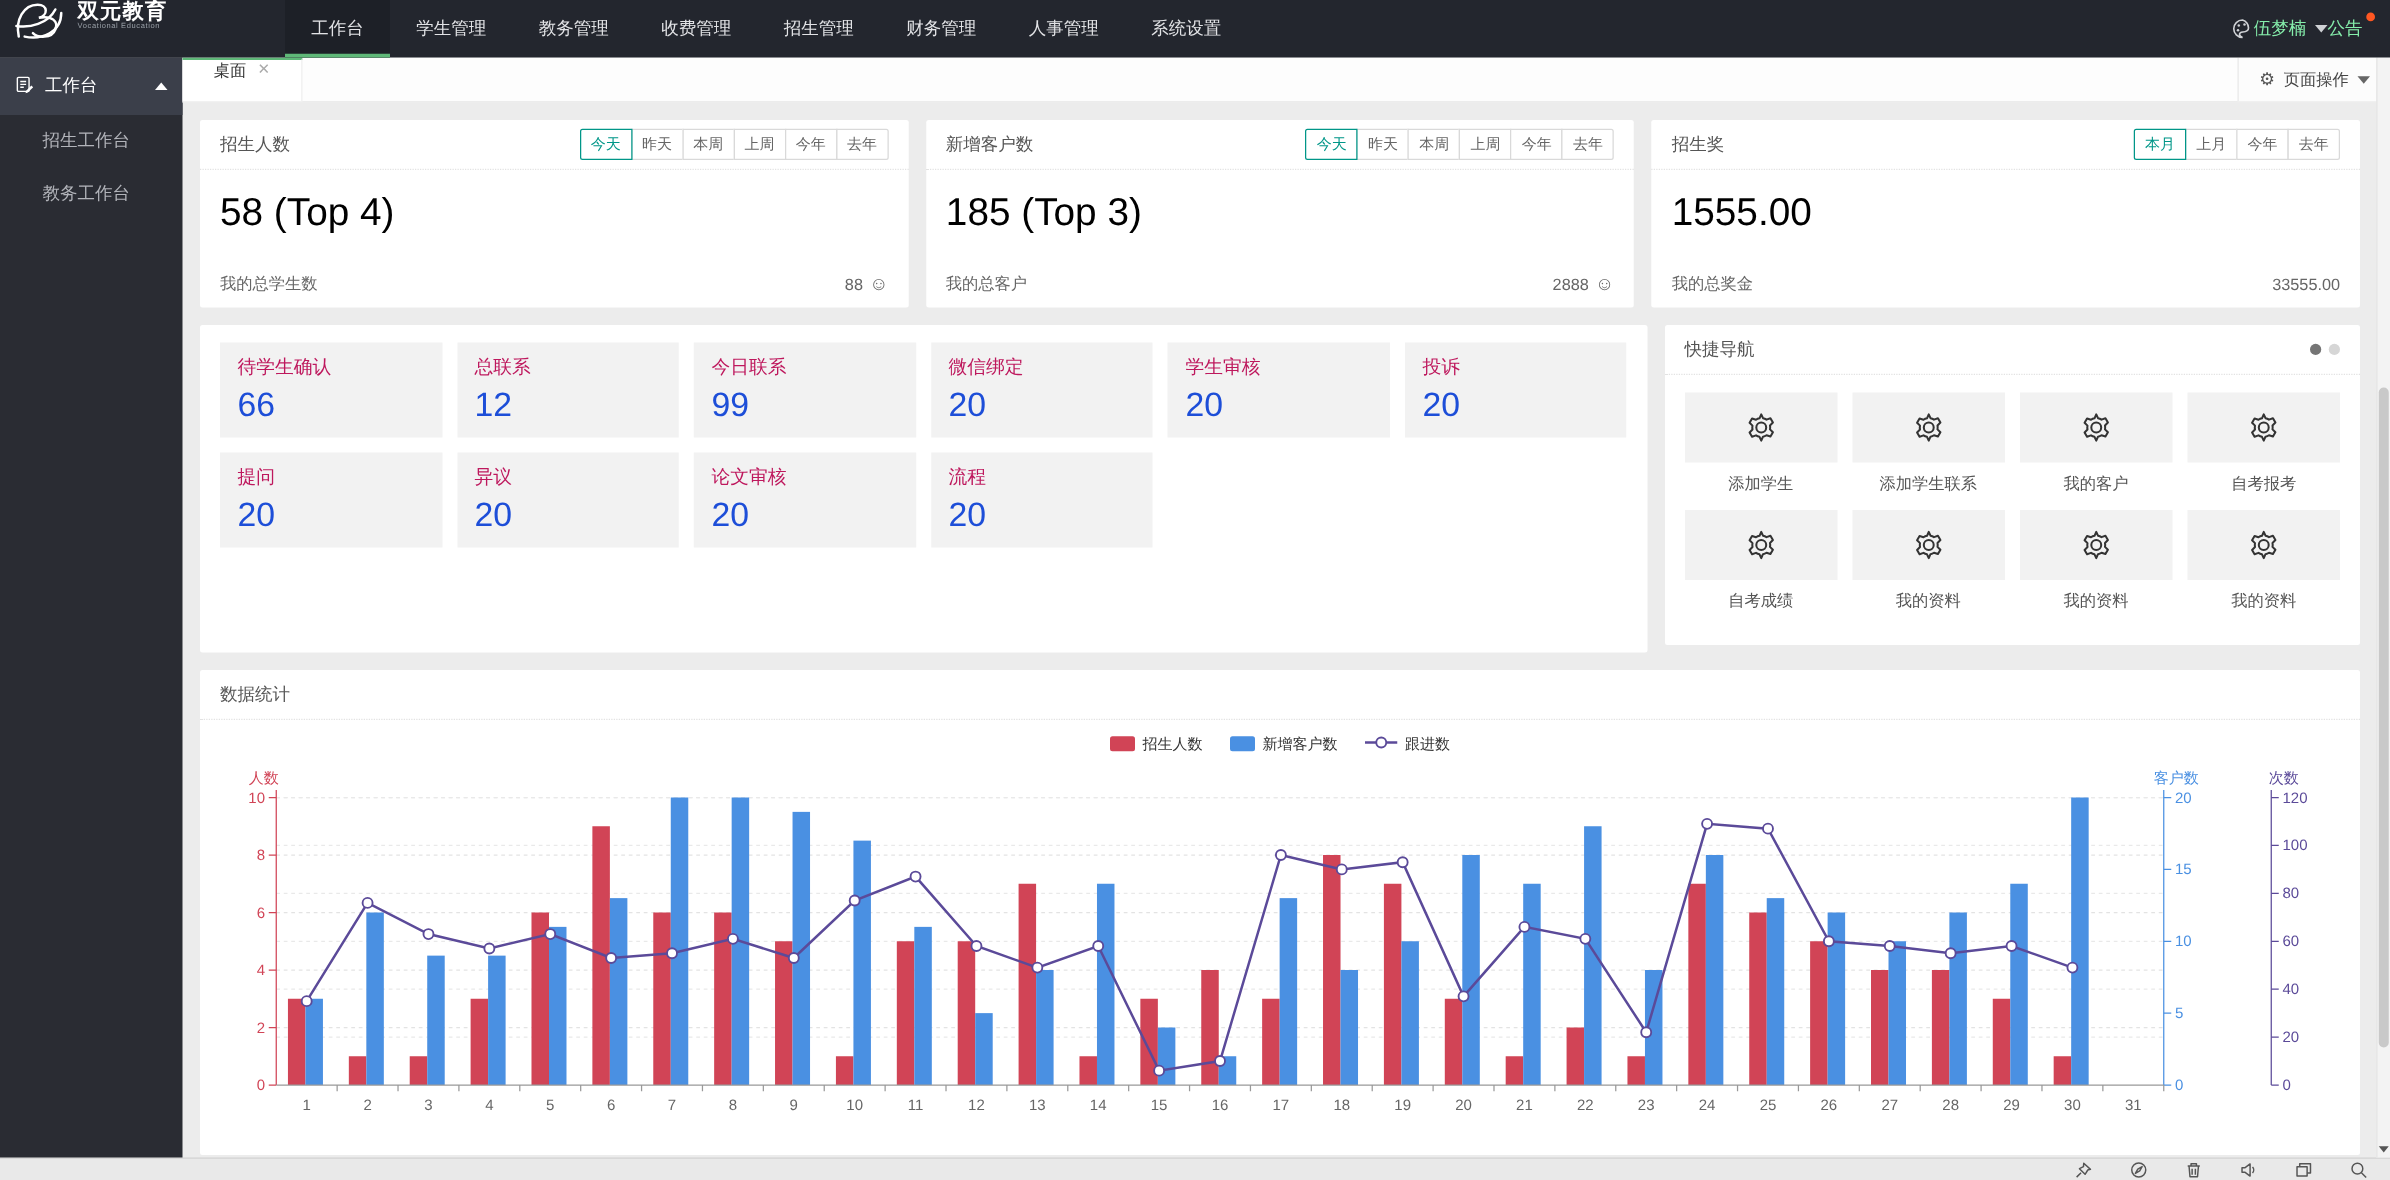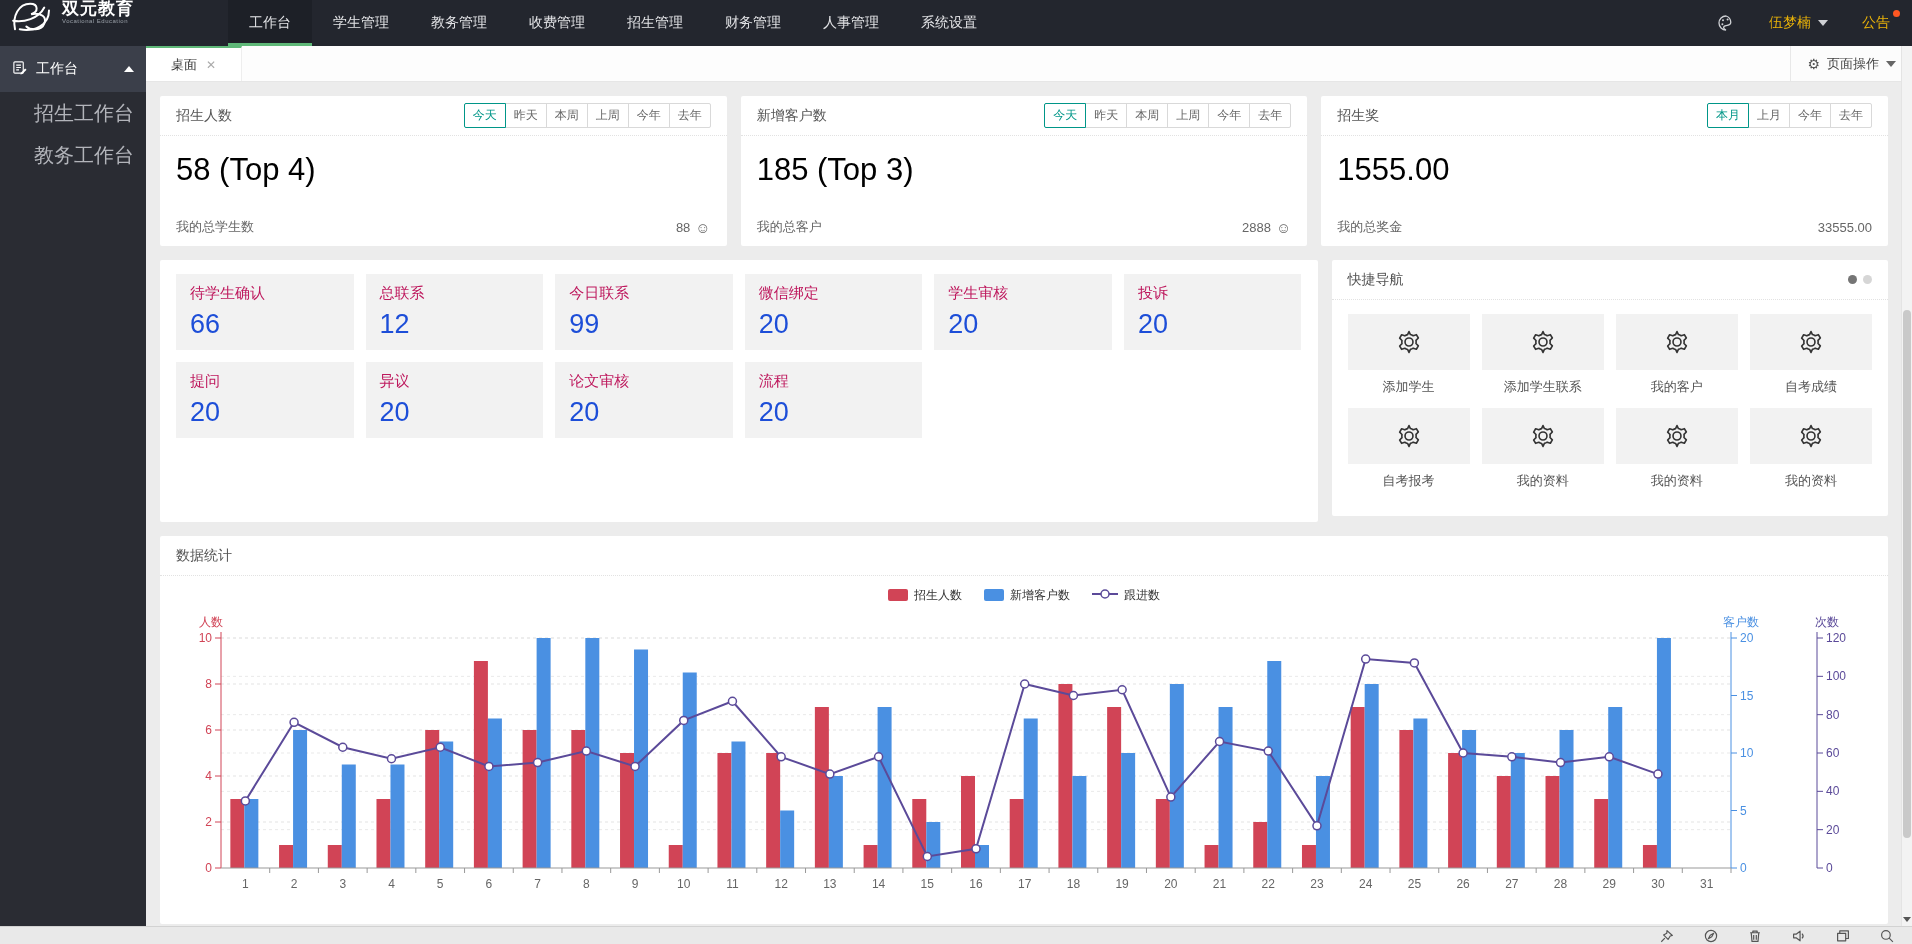--- a/index.html
+++ b/index.html
@@ -8,36 +8,36 @@
 
   
   .topnav{height:46px;background:#23262e;display:flex;align-items:stretch;color:#fff;position:relative;z-index:5;}
   .brand{width:228px;display:flex;padding-left:10px;gap:8px;}
   .brand-name{font-size:17px;font-weight:bold;letter-spacing:1px;line-height:18px;}
   .brand-sub{font-size:6px;color:#9aa0a8;letter-spacing:.5px;}
   .nav-items{display:flex;align-items:stretch;}
   .nav-item{padding:0 21px;display:flex;align-items:center;font-size:14px;color:#e2e3e6;cursor:pointer;position:relative;}
   .nav-item.active{background:#1d2027;}
   .nav-item.active::after{content:"";position:absolute;left:0;right:0;bottom:0;height:3px;background:#5FB878;}
-  .topnav-right{margin-left:auto;display:flex;align-items:center;gap:34px;padding-right:22px;font-size:14px;color:#eab308;}
+  .topnav-right{margin-left:auto;display:flex;align-items:center;padding-right:22px;font-size:14px;color:#86efac;}
   .tn-link{display:flex;align-items:center;gap:7px;cursor:pointer;position:relative;}
   .caret-down{width:0;height:0;border-left:5px solid transparent;border-right:5px solid transparent;border-top:6px solid #cfd1d5;display:inline-block;}
   .badge-dot{position:absolute;top:-4px;right:-10px;width:7px;height:7px;border-radius:50%;background:#ff5722;}
 
   
   .main{display:flex;height:880px;}
   .sidebar{width:146px;background:#2a2c33;flex:0 0 146px;display:flex;flex-direction:column;}
   .side-header{height:46px;background:#3b3f4a;color:#fff;font-size:14px;display:flex;align-items:center;gap:9px;padding:0 12px;cursor:pointer;}
   .caret-up{width:0;height:0;border-left:5px solid transparent;border-right:5px solid transparent;border-bottom:6px solid #fff;margin-left:auto;}
-  .side-item{height:42px;display:flex;align-items:center;padding-left:34px;font-size:20px;color:#b2b4ba;cursor:pointer;}
+  .side-item{height:42px;display:flex;align-items:center;padding-left:34px;font-size:14px;color:#b2b4ba;cursor:pointer;}
   .content{flex:1;display:flex;flex-direction:column;position:relative;min-width:0;}
 
   
   .tabbar{height:36px;background:#fdfdfd;border-bottom:1px solid #e6e6e6;display:flex;align-items:stretch;}
-  .tab{width:96px;background:#fff;border-right:1px solid #eee;border-top:2px solid transparent;display:flex;align-items:center;justify-content:center;gap:9px;font-size:13px;color:#333;cursor:pointer;}
+  .tab{width:96px;background:#fff;border-right:1px solid #eee;border-top:2px solid transparent;display:flex;align-items:flex-start;justify-content:center;gap:9px;font-size:13px;color:#333;cursor:pointer;}
   .tab.active{border-top-color:#5FB878;}
   .tab-close{color:#aaa;font-size:12px;cursor:pointer;}
   .page-actions{margin-left:auto;display:flex;align-items:center;gap:7px;padding:0 16px;border-left:1px solid #e8e8e8;font-size:13px;color:#444;cursor:pointer;background:#fcfcfc;}
   .ico-gear-sm{font-size:14px;color:#555;}
 
   
   .page{flex:1;padding:14px 24px 8px 14px;overflow:hidden;}
   .card{background:#fff;border-radius:2px;}
   .card-header{height:40px;display:flex;align-items:center;padding:0 16px;border-bottom:1px dotted #e2e2e2;font-size:14px;color:#555;}
 
@@ -308,30 +308,30 @@
                 </div>
                 <div class="quick-label">我的客户</div>
               </div>
               <div class="quick-tile">
                 <div class="quick-box">
                   <svg viewBox="0 0 24 24" width="28" height="28" fill="none" stroke="#333" stroke-width="1.4" stroke-linejoin="round">
                     <path d="M12 3 l1.2 2.6 a6.6 6.6 0 0 1 2.4 1 l2.7-.9 1.7 2.9 -2 2 a6.6 6.6 0 0 1 0 2.7 l2 2 -1.7 2.9 -2.7-.9 a6.6 6.6 0 0 1 -2.4 1 L12 21 l-1.2-2.6 a6.6 6.6 0 0 1 -2.4-1 l-2.7.9 -1.7-2.9 2-2 a6.6 6.6 0 0 1 0-2.7 l-2-2 1.7-2.9 2.7.9 a6.6 6.6 0 0 1 2.4-1 z"></path>
                     <circle cx="12" cy="12" r="3.4"></circle>
                   </svg>
                 </div>
+                <div class="quick-label">自考报考</div>
+              </div>
+              <div class="quick-tile">
+                <div class="quick-box">
+                  <svg viewBox="0 0 24 24" width="28" height="28" fill="none" stroke="#333" stroke-width="1.4" stroke-linejoin="round">
+                    <path d="M12 3 l1.2 2.6 a6.6 6.6 0 0 1 2.4 1 l2.7-.9 1.7 2.9 -2 2 a6.6 6.6 0 0 1 0 2.7 l2 2 -1.7 2.9 -2.7-.9 a6.6 6.6 0 0 1 -2.4 1 L12 21 l-1.2-2.6 a6.6 6.6 0 0 1 -2.4-1 l-2.7.9 -1.7-2.9 2-2 a6.6 6.6 0 0 1 0-2.7 l-2-2 1.7-2.9 2.7.9 a6.6 6.6 0 0 1 2.4-1 z"></path>
+                    <circle cx="12" cy="12" r="3.4"></circle>
+                  </svg>
+                </div>
                 <div class="quick-label">自考成绩</div>
-              </div>
-              <div class="quick-tile">
-                <div class="quick-box">
-                  <svg viewBox="0 0 24 24" width="28" height="28" fill="none" stroke="#333" stroke-width="1.4" stroke-linejoin="round">
-                    <path d="M12 3 l1.2 2.6 a6.6 6.6 0 0 1 2.4 1 l2.7-.9 1.7 2.9 -2 2 a6.6 6.6 0 0 1 0 2.7 l2 2 -1.7 2.9 -2.7-.9 a6.6 6.6 0 0 1 -2.4 1 L12 21 l-1.2-2.6 a6.6 6.6 0 0 1 -2.4-1 l-2.7.9 -1.7-2.9 2-2 a6.6 6.6 0 0 1 0-2.7 l-2-2 1.7-2.9 2.7.9 a6.6 6.6 0 0 1 2.4-1 z"></path>
-                    <circle cx="12" cy="12" r="3.4"></circle>
-                  </svg>
-                </div>
-                <div class="quick-label">自考报考</div>
               </div>
               <div class="quick-tile">
                 <div class="quick-box">
                   <svg viewBox="0 0 24 24" width="28" height="28" fill="none" stroke="#333" stroke-width="1.4" stroke-linejoin="round">
                     <path d="M12 3 l1.2 2.6 a6.6 6.6 0 0 1 2.4 1 l2.7-.9 1.7 2.9 -2 2 a6.6 6.6 0 0 1 0 2.7 l2 2 -1.7 2.9 -2.7-.9 a6.6 6.6 0 0 1 -2.4 1 L12 21 l-1.2-2.6 a6.6 6.6 0 0 1 -2.4-1 l-2.7.9 -1.7-2.9 2-2 a6.6 6.6 0 0 1 0-2.7 l-2-2 1.7-2.9 2.7.9 a6.6 6.6 0 0 1 2.4-1 z"></path>
                     <circle cx="12" cy="12" r="3.4"></circle>
                   </svg>
                 </div>
                 <div class="quick-label">我的资料</div>
               </div>

